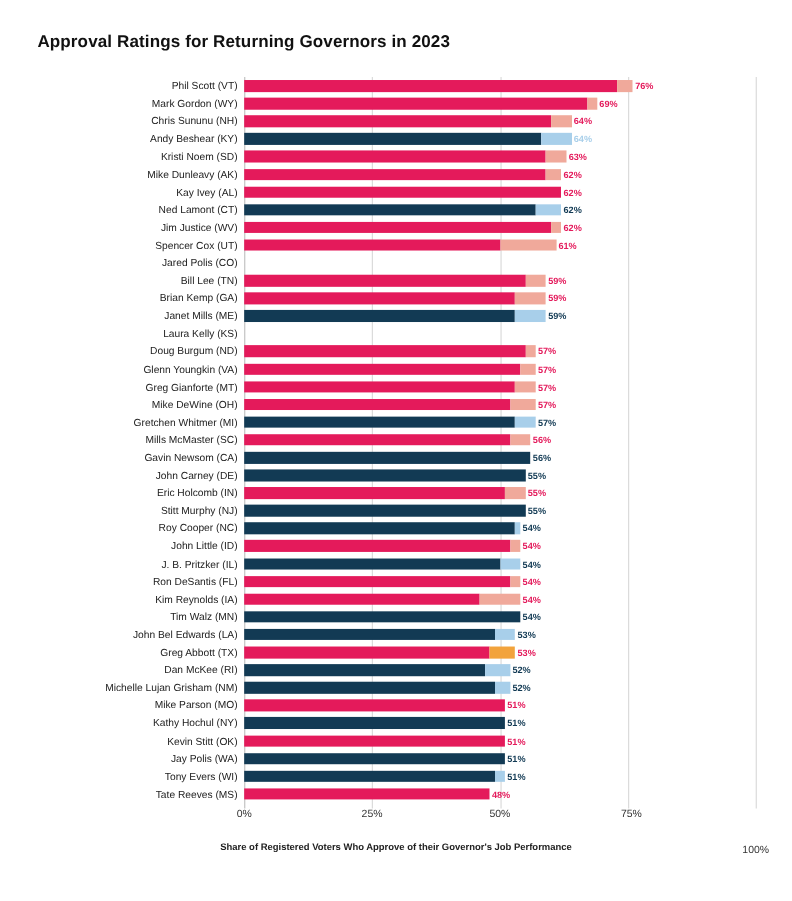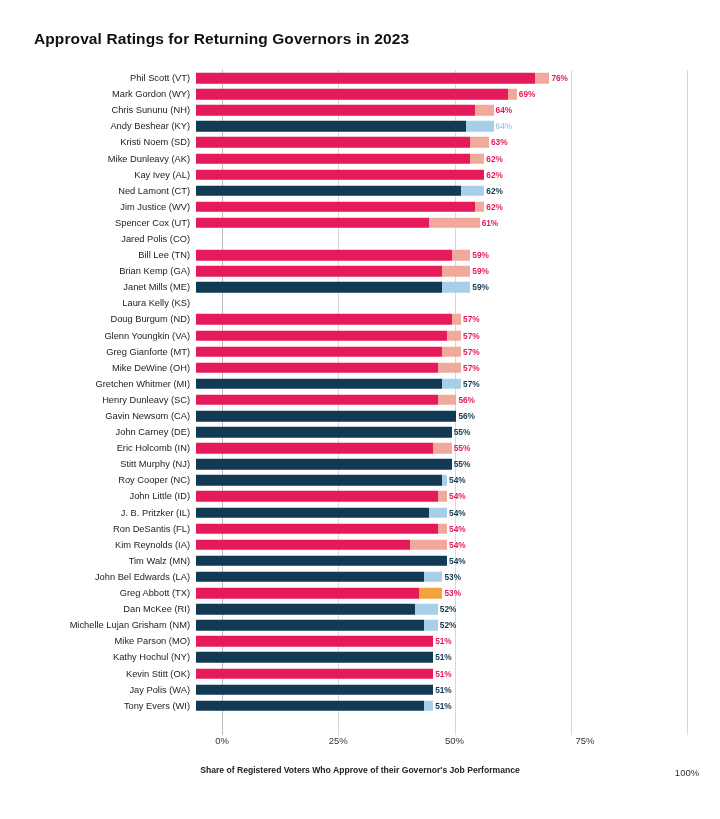--- a/index.html
+++ b/index.html
@@ -32,21 +32,21 @@
     height: 665px;
   }
   
   .row {
     position: relative;
     height: 16.1px;
     display: flex;
     align-items: center;
   }
   .row-label {
-    width: 196px;
+    width: 222px;
     text-align: right;
     padding-right: 6px;
     font-size: 9.3px;
     color: #222222;
     white-space: nowrap;
     box-sizing: border-box;
   }
   .bar-wrap {
     position: relative;
     height: 100%;
@@ -309,21 +309,21 @@
       <div class="row-label">Gretchen Whitmer (MI)</div>
       <div class="bar-wrap">
         <div class="bar-track">
           <div class="seg" style="width: 246.45px; background: rgb(18, 58, 84);"></div>
           <div class="seg" style="width: 18.6px; background: rgb(168, 207, 234);"></div>
         </div>
         <div class="bar-value" style="left: 267.05px; color: rgb(18, 58, 84);">57%</div>
       </div>
     </div>
     <div class="row">
-      <div class="row-label">Henry Dunleavy (SC)</div>
+      <div class="row-label">Mills McMaster (SC)</div>
       <div class="bar-wrap">
         <div class="bar-track">
           <div class="seg" style="width: 241.8px; background: rgb(228, 26, 91);"></div>
           <div class="seg" style="width: 18.6px; background: rgb(240, 169, 155);"></div>
         </div>
         <div class="bar-value" style="left: 262.4px; color: rgb(228, 26, 91);">56%</div>
       </div>
     </div>
     <div class="row">
       <div class="row-label">Gavin Newsom (CA)</div>
@@ -498,25 +498,34 @@
       </div>
     </div>
     <div class="row">
       <div class="row-label">Tony Evers (WI)</div>
       <div class="bar-wrap">
         <div class="bar-track">
           <div class="seg" style="width: 227.85px; background: rgb(18, 58, 84);"></div>
           <div class="seg" style="width: 9.3px; background: rgb(168, 207, 234);"></div>
         </div>
         <div class="bar-value" style="left: 239.15px; color: rgb(18, 58, 84);">51%</div>
+      </div>
+    </div>
+    <div class="row">
+      <div class="row-label">Tate Reeves (MS)</div>
+      <div class="bar-wrap">
+        <div class="bar-track">
+          <div class="seg" style="width: 223.2px; background: rgb(228, 26, 91);"></div>
+        </div>
+        <div class="bar-value" style="left: 225.2px; color: rgb(228, 26, 91);">48%</div>
       </div>
     </div>
   </div>
 
 <div id="axis-labels">
     <div class="axis-tick" style="left: 0px;">0%</div>
     <div class="axis-tick" style="left: 116.25px;">25%</div>
     <div class="axis-tick" style="left: 232.5px;">50%</div>
-    <div class="axis-tick" style="left: 363px;">75%</div>
+    <div class="axis-tick" style="left: 352px;">75%</div>
     <div class="axis-tick" style="left: 465px; margin-top: 32px;">100%</div>
   </div>
 
 <div id="x-axis-caption">Share of Registered Voters Who Approve of their Governor's Job Performance</div>
 
 </body></html>

